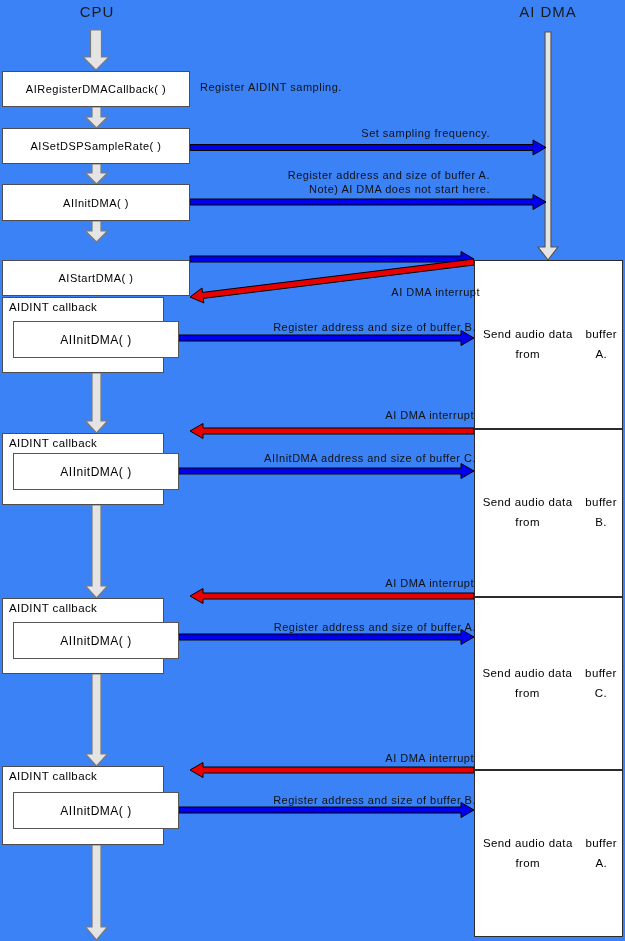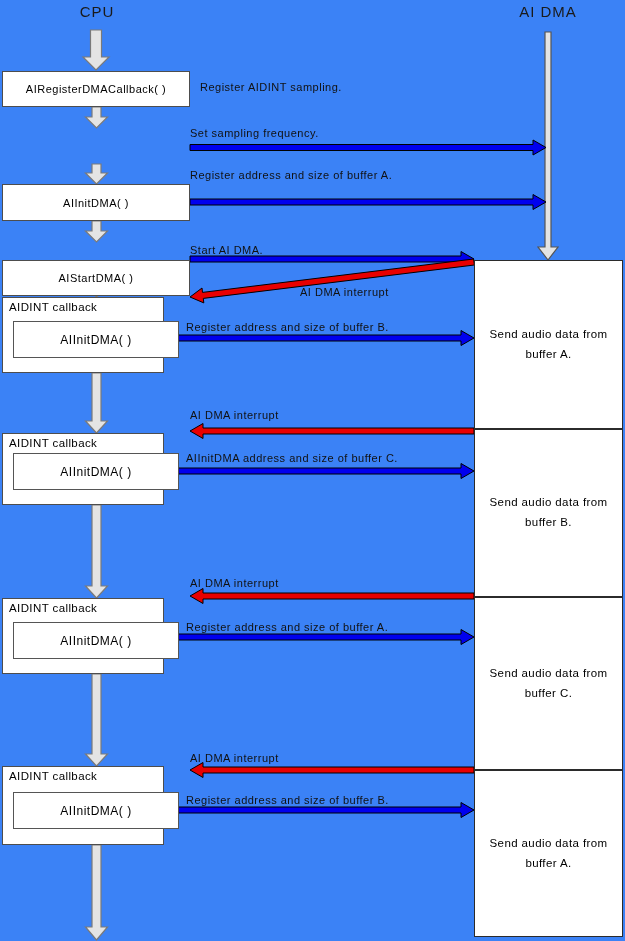--- a/index.html
+++ b/index.html
@@ -33,27 +33,27 @@
   }
   .cb-inner{
     position:absolute;left:10px;width:166px;height:37px;background:#fff;
     border:1px solid #555;box-sizing:border-box;
     display:flex;align-items:center;justify-content:center;
     font-size:12px;letter-spacing:.5px;
   }
   .dma-box{
     position:absolute;left:474px;width:149px;background:#fff;
     border:1px solid var(--thin-border);box-sizing:border-box;
-    display:flex;flex-direction:column;align-items:center;justify-content:center;
+    display:flex;flex-direction:row;align-items:center;justify-content:center;
     font-size:11.5px;letter-spacing:.4px;line-height:1.7;text-align:center;z-index:2;
   }
   .note{
     position:absolute;font-size:11px;letter-spacing:.5px;white-space:nowrap;z-index:3;color:#111;
   }
-  .note.c{text-align:left;}
+  .note.c{text-align:right;}
   #arrow-layer{position:absolute;left:0;top:0;z-index:1;}
 </style>
 </head>
 <body>
 
 <div id="canvas">
 
   <svg id="arrow-layer" width="625" height="941" viewBox="0 0 625 941">
 
     <g>
@@ -87,20 +87,21 @@
       <polygon points="474,428 203,428 203,423.5 190,431 203,438.5 203,434 474,434" style="fill:var(--red);stroke:#000;stroke-width:1"></polygon>
       <polygon points="474,593 203,593 203,588.5 190,596 203,603.5 203,599 474,599" style="fill:var(--red);stroke:#000;stroke-width:1"></polygon>
       <polygon points="474,767 203,767 203,762.5 190,770 203,777.5 203,773 474,773" style="fill:var(--red);stroke:#000;stroke-width:1"></polygon>
     </g>
   </svg>
 
   <div class="lane-title" style="left:36px;top:3px;width:122px;">CPU</div>
   <div class="lane-title" style="left:487px;top:3px;width:122px;">AI DMA</div>
 
   <div class="fn-box" style="top:71px;height:36px;">AIRegisterDMACallback( )</div>
+  <div class="fn-box" style="top:128px;height:36px;">AISetDSPSampleRate( )</div>
   <div class="fn-box" style="top:184px;height:37px;">AIInitDMA( )</div>
   <div class="fn-box" style="top:242px;height:36px;margin-top:18px;">AIStartDMA( )</div>
 
   <div class="cb-box" style="top:297px;height:76px;">
     <div class="cb-title">AIDINT callback</div>
     <div class="cb-inner" style="top:23px;">AIInitDMA( )</div>
   </div>
   <div class="cb-box" style="top:433px;height:72px;">
     <div class="cb-title">AIDINT callback</div>
     <div class="cb-inner" style="top:19px;">AIInitDMA( )</div>
@@ -127,21 +128,21 @@
     <div>buffer C.</div>
   </div>
   <div class="dma-box" style="top:770px;height:167px;">
     <div>Send audio data from</div>
     <div>buffer A.</div>
   </div>
 
   <div class="note" style="left:200px;top:81px;">Register AIDINT sampling.</div>
   <div class="note c" style="left:190px;top:127px;width:300px;">Set sampling frequency.</div>
   <div class="note c" style="left:190px;top:169px;width:300px;">Register address and size of buffer A.</div>
-  <div class="note c" style="left:190px;top:244px;width:284px;">Start AI DMA.</div>
+  <div class="note c" style="left:190px;top:183px;width:300px;">Note) AI DMA does not start here.</div>
   <div class="note c" style="left:300px;top:286px;width:180px;">AI DMA interrupt</div>
   <div class="note c" style="left:186px;top:321px;width:290px;">Register address and size of buffer B.</div>
   <div class="note c" style="left:190px;top:409px;width:284px;">AI DMA interrupt</div>
   <div class="note c" style="left:186px;top:452px;width:290px;">AIInitDMA address and size of buffer C.</div>
   <div class="note c" style="left:190px;top:577px;width:284px;">AI DMA interrupt</div>
   <div class="note c" style="left:186px;top:621px;width:290px;">Register address and size of buffer A.</div>
   <div class="note c" style="left:190px;top:752px;width:284px;">AI DMA interrupt</div>
   <div class="note c" style="left:186px;top:794px;width:290px;">Register address and size of buffer B.</div>
 
 </div>

